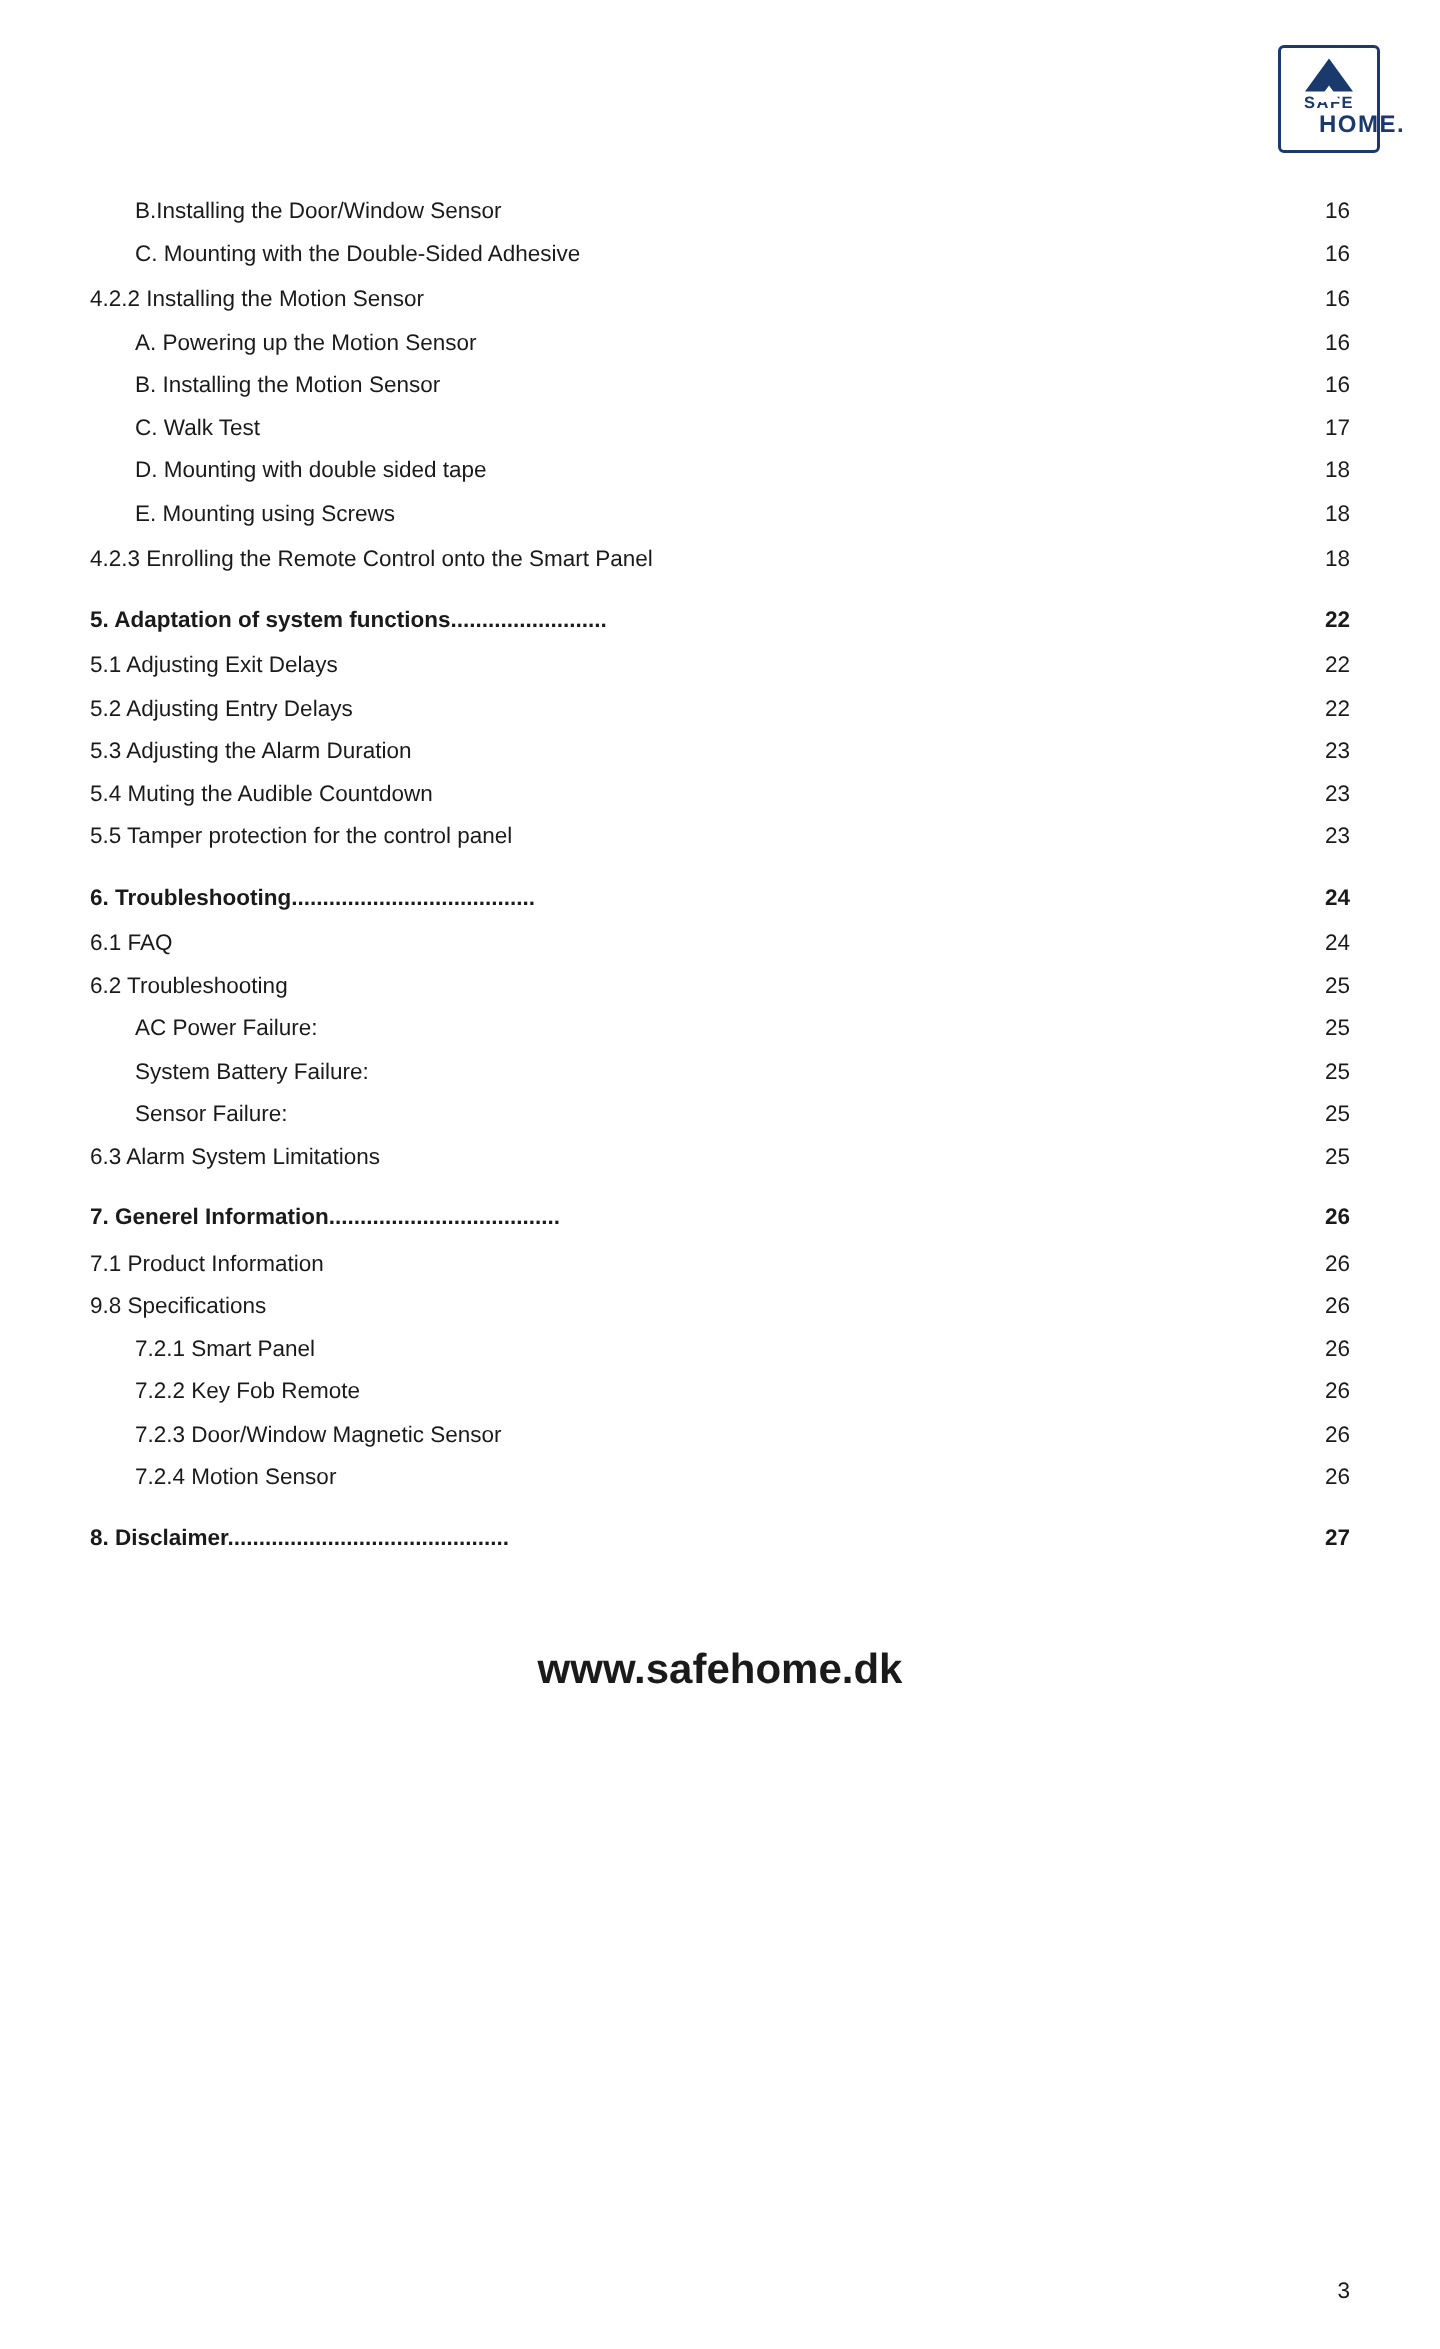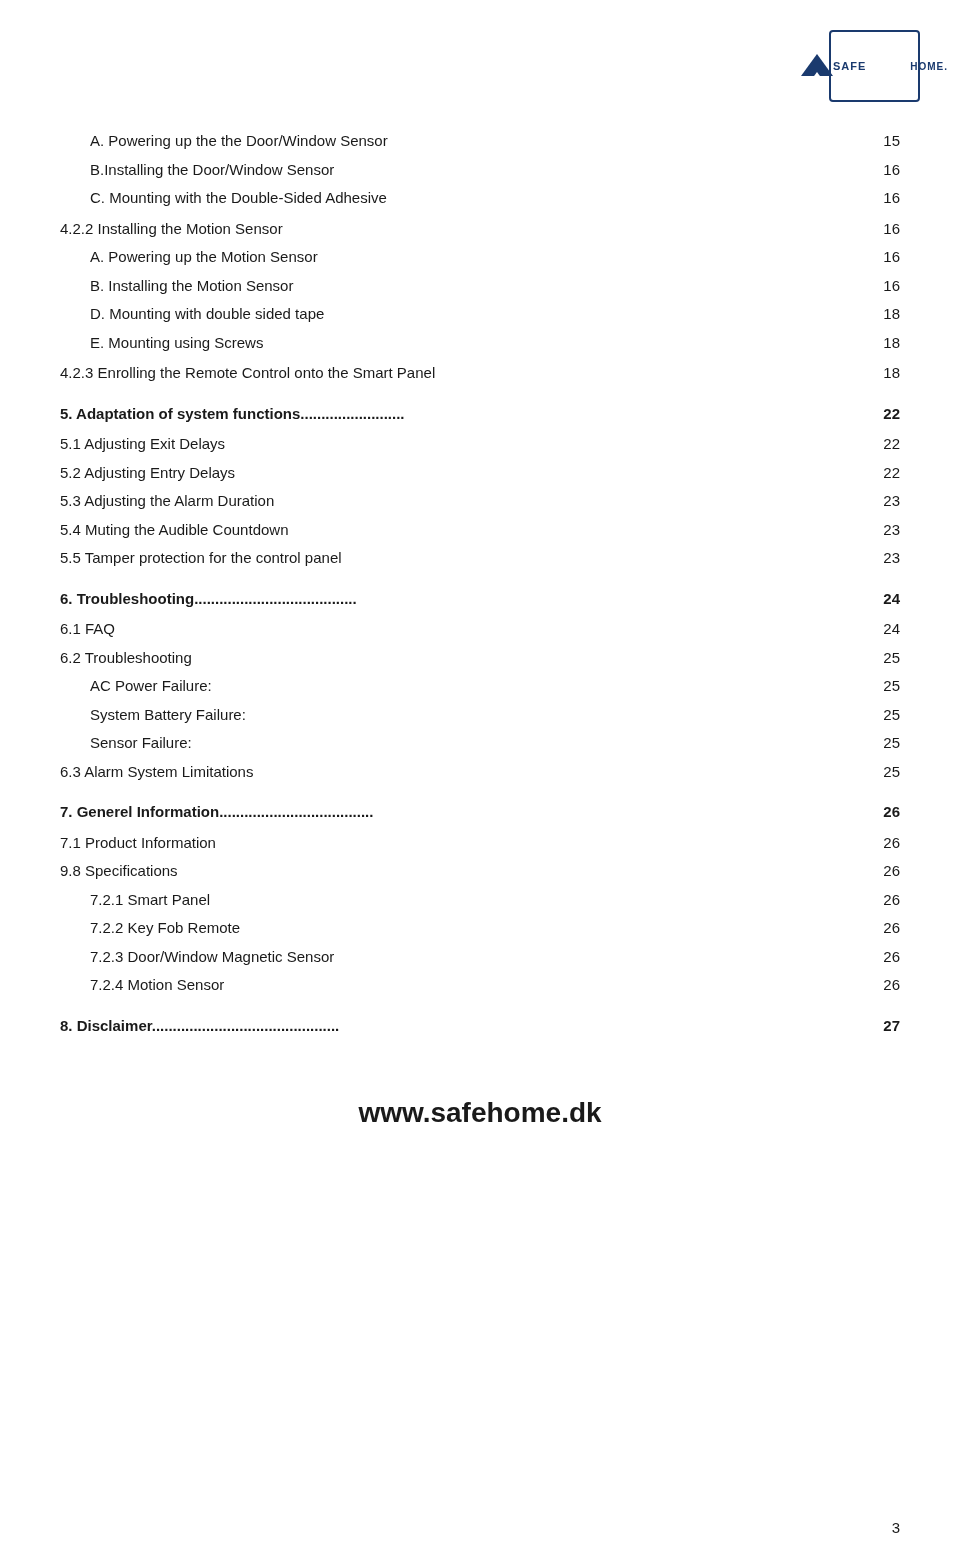--- a/index.html
+++ b/index.html
@@ -26,26 +26,26 @@
       position: relative;
     }
 
     .logo-area {
       position: absolute;
       top: 30px;
       right: 40px;
     }
 
     .logo-box {
-      width: 91px;
+      width: 68px;
       height: 72px;
       border: 2px solid #1a3a6e;
       border-radius: 4px;
       display: flex;
-      flex-direction: row;
+      flex-direction: column;
       align-items: center;
       justify-content: center;
       background: #fff;
       position: relative;
     }
 
     .logo-triangle {
       width: 0;
       height: 0;
       border-left: 16px solid transparent;
@@ -68,21 +68,21 @@
 
     .logo-text-safe {
       font-size: 11px;
       font-weight: bold;
       color: #1a3a6e;
       letter-spacing: 1px;
       line-height: 1.1;
     }
 
     .logo-text-home {
-      font-size: 10px;
+      font-size: 16px;
       font-weight: bold;
       color: #1a3a6e;
       letter-spacing: 1px;
       line-height: 1.1;
       padding-left: 44px;
     }
 
     .toc-entry {
       display: flex;
       justify-content: space-between;
@@ -166,24 +166,20 @@
         <div class="logo-triangle"></div>
         <div class="logo-inner-triangle"></div>
       </div>
       <span class="logo-text-safe">SAFE</span>
       <span class="logo-text-home">HOME.</span>
     </div>
   </div>
 
   <div style="margin-top: 90px;">
 
-    <div class="toc-entry sub-entry">
-      <span class="entry-text">A. Powering up the the Door/Window Sensor</span>
-      <span class="entry-page">15</span>
-    </div>
 
     <div class="toc-entry sub-entry">
       <span class="entry-text">B.Installing the Door/Window Sensor</span>
       <span class="entry-page">16</span>
     </div>
 
     <div class="toc-entry sub-entry">
       <span class="entry-text">C. Mounting with the Double-Sided Adhesive</span>
       <span class="entry-page">16</span>
     </div>
@@ -196,20 +192,24 @@
     <div class="toc-entry sub-entry">
       <span class="entry-text">A. Powering up the Motion Sensor</span>
       <span class="entry-page">16</span>
     </div>
 
     <div class="toc-entry sub-entry">
       <span class="entry-text">B. Installing the Motion Sensor</span>
       <span class="entry-page">16</span>
     </div>
 
+    <div class="toc-entry sub-entry">
+      <span class="entry-text">C. Walk Test</span>
+      <span class="entry-page">17</span>
+    </div>
 
     <div class="toc-entry sub-entry">
       <span class="entry-text">D. Mounting with double sided tape</span>
       <span class="entry-page">18</span>
     </div>
 
     <div class="toc-entry sub-entry">
       <span class="entry-text">E. Mounting using Screws</span>
       <span class="entry-page">18</span>
     </div>

